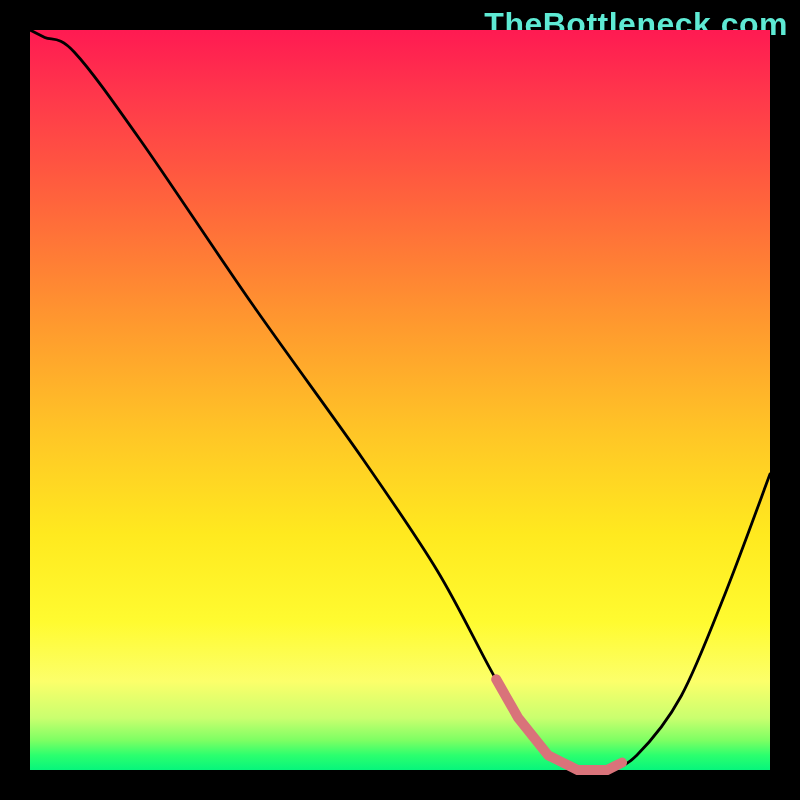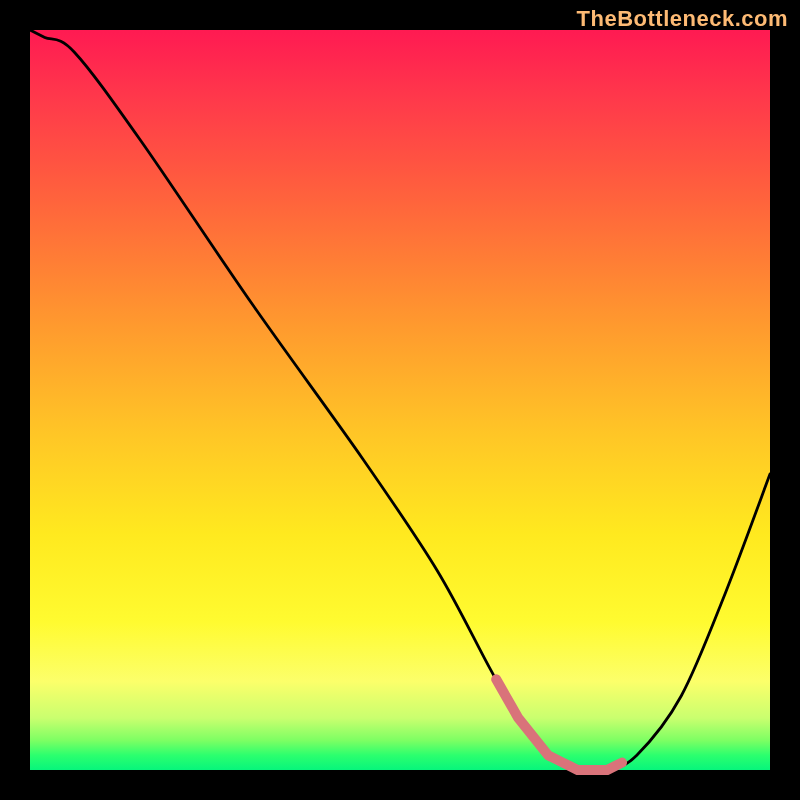--- a/index.html
+++ b/index.html
@@ -14,22 +14,22 @@
   .frame {
     position: relative;
     width: 800px;
     height: 800px;
     background: #000;
   }
   .watermark {
     position: absolute;
     top: 6px;
     right: 12px;
-    color: #fdba74;
-    font-size: 22px;
+    color: #5eead4;
+    font-size: 32px;
     font-weight: 600;
     letter-spacing: 0.5px;
     user-select: none;
   }
   .plot-area {
     position: absolute;
     left: 30px;
     top: 30px;
     width: 740px;
     height: 740px;

